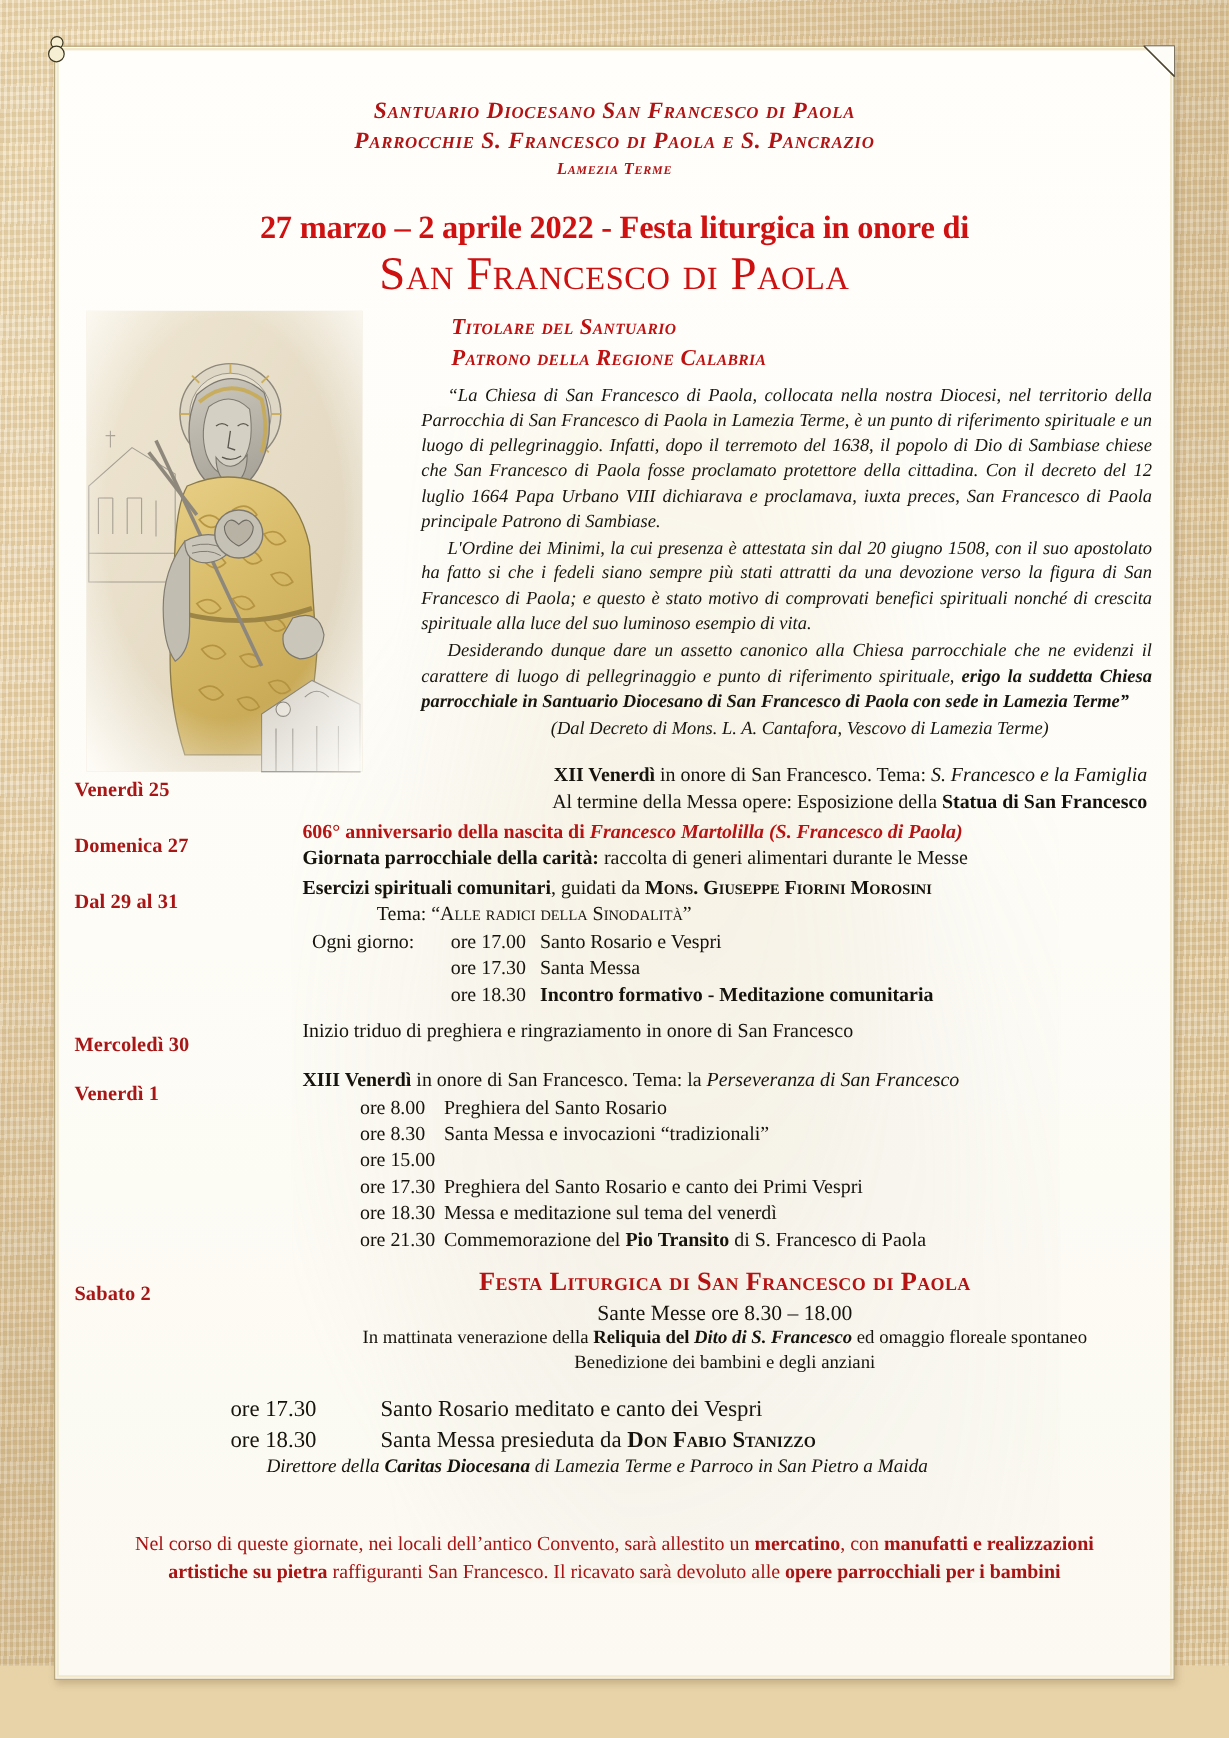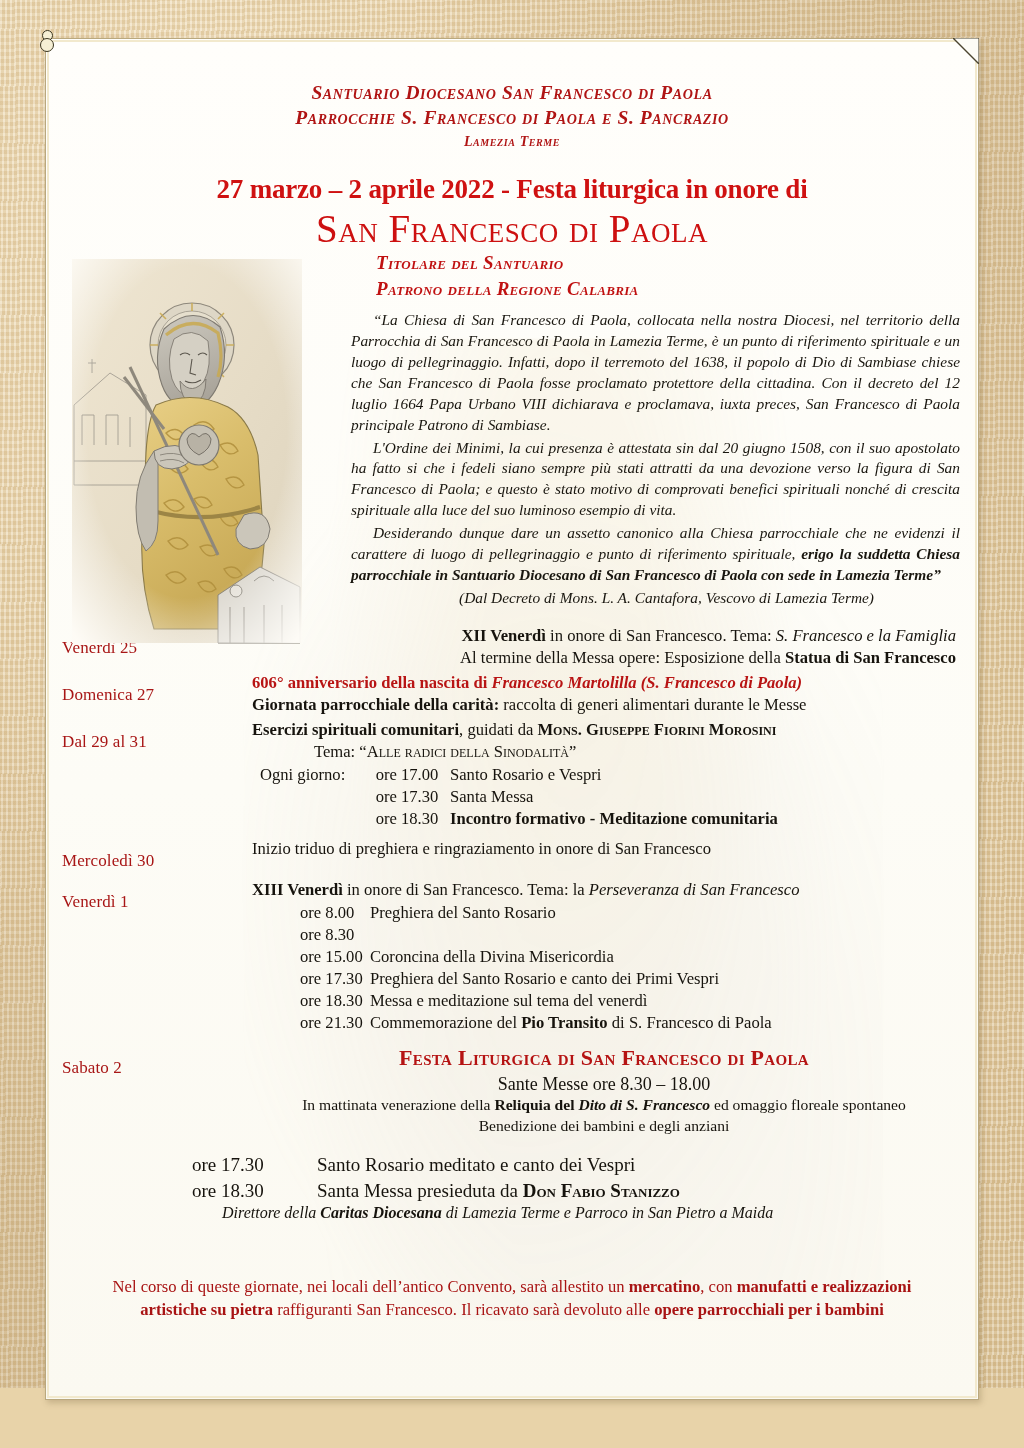--- a/index.html
+++ b/index.html
@@ -137,20 +137,21 @@
     color: #cd1010;
     font-size: 39px;
     font-weight: normal;
     font-variant: small-caps;
     line-height: 1.05;
     margin-top: 4px;
     letter-spacing: 0.5px;
   }
 
   .subtitle-block {
+    margin-top: 10px;
     padding-left: 330px;
     color: #c01111;
     font-style: italic;
     font-weight: bold;
     font-size: 19px;
     line-height: 1.38;
     font-variant: small-caps;
     letter-spacing: 0.3px;
   }
 
@@ -193,21 +194,21 @@
     color: #16130d;
   }
   .sch-row {
     display: flex;
     align-items: flex-start;
     margin-bottom: 3px;
   }
   .sch-day {
     flex: 0 0 190px;
     color: #a81616;
-    font-weight: normal;
+    font-weight: bold;
     font-size: 17px;
     padding-top: 13px;
     letter-spacing: 0.1px;
   }
   .sch-body { flex: 1 1 auto; }
   .sch-line { line-height: 1.33; }
   .sch-line.center { text-align: right; }
   .sch-line.indent1 { padding-left: 14px; }
   .sch-line b { font-weight: bold; }
   .sch-line i { font-style: italic; }
@@ -487,24 +488,24 @@
           <div class="sch-day">Venerdì 1</div>
           <div class="sch-body">
             <div class="sch-line"><b>XIII Venerdì</b><span> in onore di San Francesco. Tema: la </span><i>Perseveranza di San Francesco</i></div>
             <div class="time-grid">
               <div class="time-row">
                 <div class="t">ore 8.00</div>
                 <div class="d">Preghiera del Santo Rosario</div>
               </div>
               <div class="time-row">
                 <div class="t">ore 8.30</div>
+                <div class="d">Santa Messa e invocazioni “tradizionali”</div>
               </div>
               <div class="time-row">
                 <div class="t">ore 15.00</div>
-                <div class="d">Coroncina della Divina Misericordia</div>
               </div>
               <div class="time-row">
                 <div class="t">ore 17.30</div>
                 <div class="d">Preghiera del Santo Rosario e canto dei Primi Vespri</div>
               </div>
               <div class="time-row">
                 <div class="t">ore 18.30</div>
                 <div class="d">Messa e meditazione sul tema del venerdì</div>
               </div>
               <div class="time-row">

